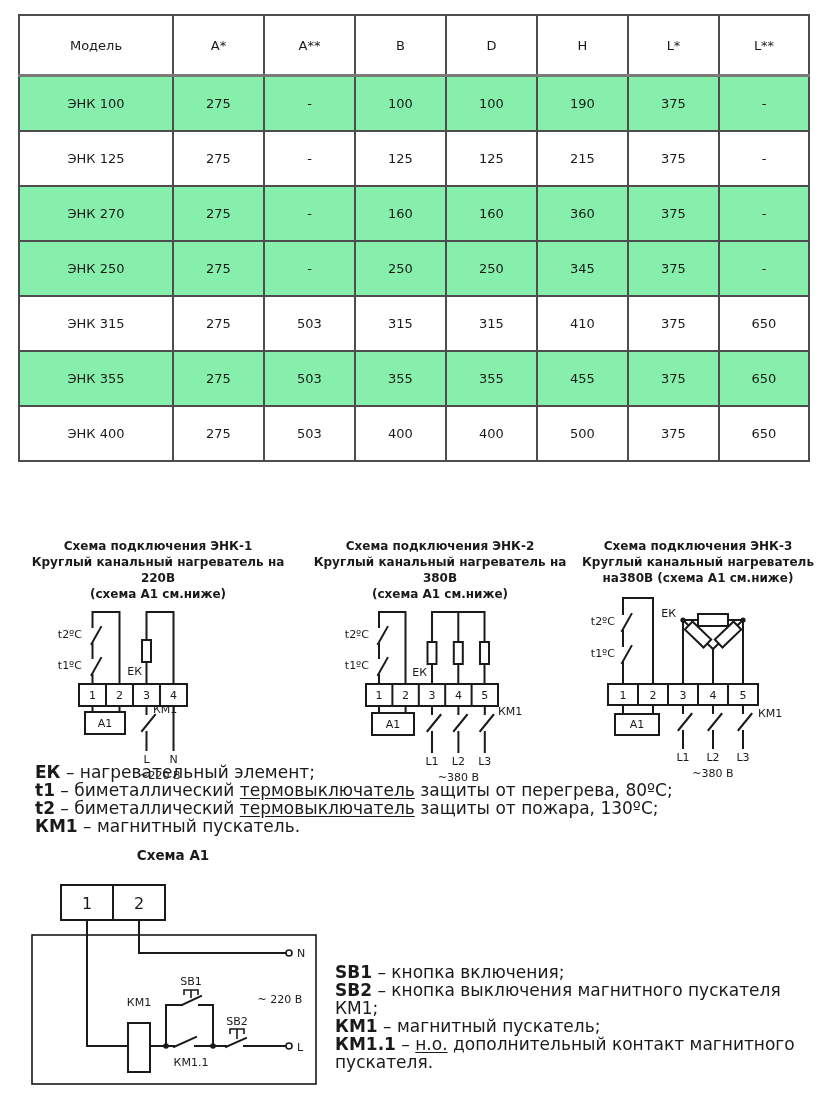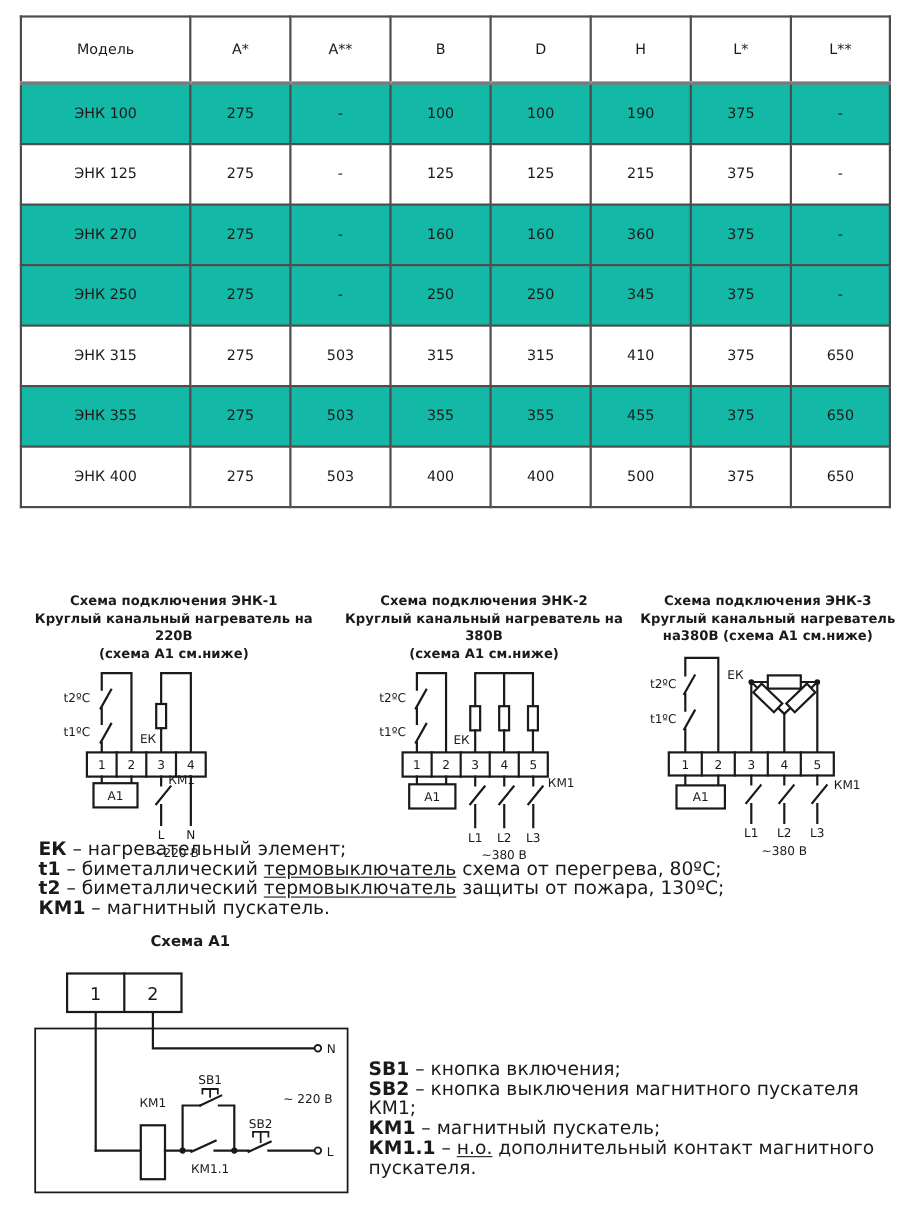--- a/index.html
+++ b/index.html
@@ -4,21 +4,21 @@
 <style>
   html,body{margin:0;padding:0;background:#fff;}
   body{width:820px;height:1105px;position:relative;font-family:"DejaVu Sans","Liberation Sans",sans-serif;color:#1a1a1a;overflow:hidden;}
 
   
   .tbl-wrap{position:absolute;left:18px;top:14px;width:790px;}
   table.dim{border-collapse:collapse;width:100%;table-layout:fixed;padding-left:10px;}
   table.dim td{border:2px solid #4d4d4d;text-align:center;vertical-align:middle;
     font-size:13px;height:53px;background:#fff;padding:0;}
   table.dim tr.hdr td{height:58px;border-bottom:3px solid #7a7a7a;}
-  table.dim tr.even td{background:#14b8a6;}
+  table.dim tr.even td{background:#86efac;}
 
   
   .diag{position:absolute;}
   .dtitle{font-weight:bold;font-size:12px;line-height:16px;text-align:center;}
   svg{display:block;}
   .ln{stroke:#1a1a1a;stroke-width:2;fill:none;stroke-linecap:square;}
   .ln-thin{stroke:#1a1a1a;stroke-width:1.6;fill:none;}
   .res{fill:#fff;stroke:#1a1a1a;stroke-width:2;}
   .strip{fill:#fff;stroke:#1a1a1a;stroke-width:2;}
   .dot{fill:#1a1a1a;stroke:none;}
@@ -266,21 +266,21 @@
     <text class="sv" x="180" y="131">КМ1</text>
     <text class="sv" x="105" y="175" text-anchor="middle">L1</text>
     <text class="sv" x="135" y="175" text-anchor="middle">L2</text>
     <text class="sv" x="165" y="175" text-anchor="middle">L3</text>
     <text class="sv" x="135" y="191" text-anchor="middle">~380 В</text>
   </svg>
 </div>
 
 <div class="legend" style="left:35px;top:763px;">
   <div><span class="term">ЕК</span><span> – нагревательный элемент;</span><span class="sq"></span><span></span></div>
-  <div><span class="term">t1</span><span> – биметаллический </span><span class="sq">термовыключатель</span><span> схема от перегрева, 80ºС;</span></div>
+  <div><span class="term">t1</span><span> – биметаллический </span><span class="sq">термовыключатель</span><span> защиты от перегрева, 80ºС;</span></div>
   <div><span class="term">t2</span><span> – биметаллический </span><span class="sq">термовыключатель</span><span> защиты от пожара, 130ºС;</span></div>
   <div><span class="term">КМ1</span><span> – магнитный пускатель.</span><span class="sq"></span><span></span></div>
 </div>
 
 <div class="diag" style="left:18px;top:845px;width:330px;">
   <svg width="330" height="250" viewBox="0 0 330 250">
     <text class="sv-b" x="155" y="15" text-anchor="middle">Схема А1</text>
 
     <rect class="strip" x="43" y="40" width="104" height="35"></rect>
     <path class="ln" d="M95,40 V75"></path>

